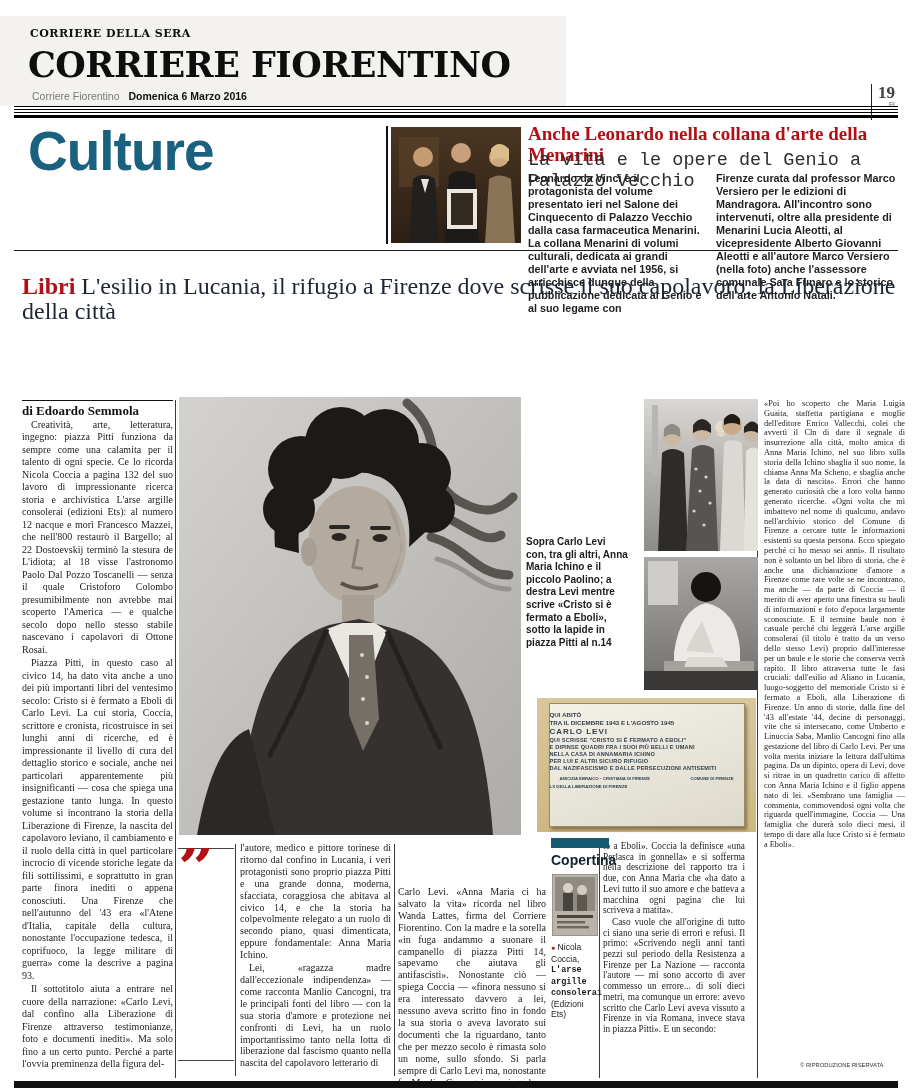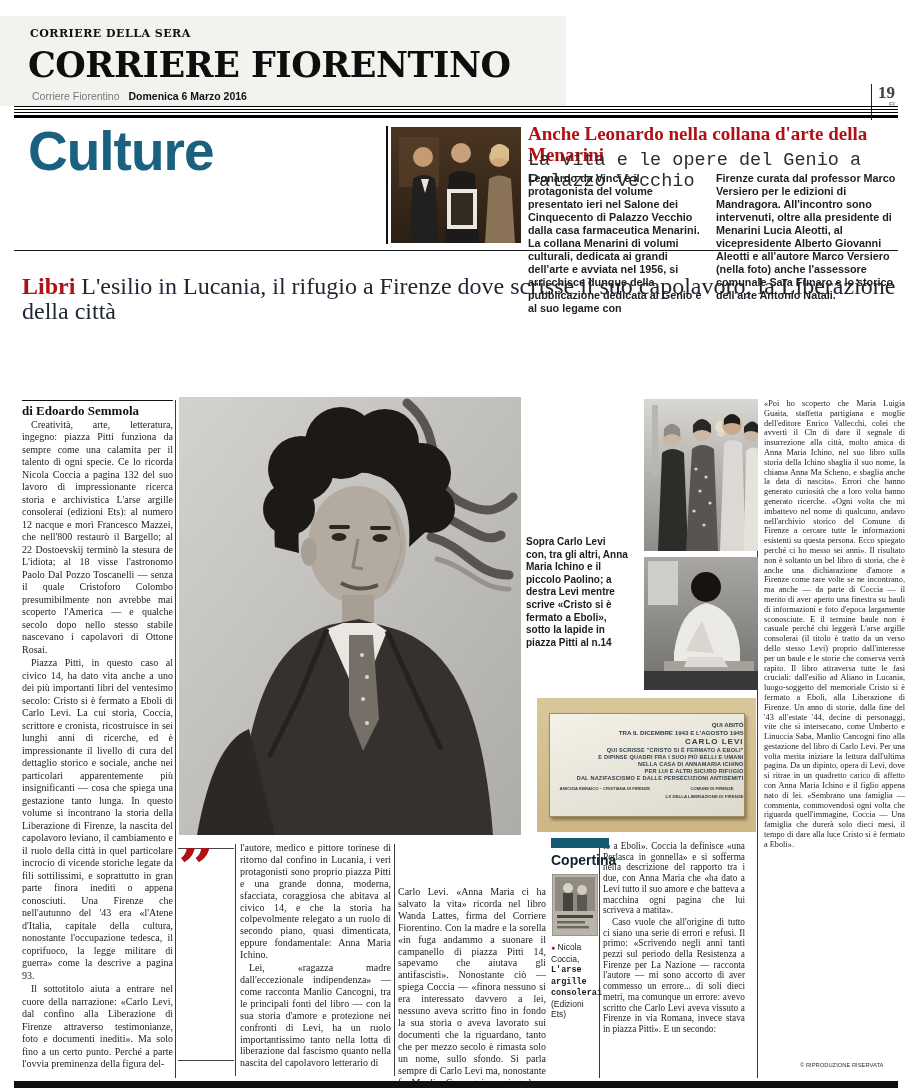--- a/index.html
+++ b/index.html
@@ -64,23 +64,23 @@
   .quote-text{margin-top:6px;font-size:10.5px;line-height:13.2px;color:#1c1c1e;}
 
   
   .photo{display:block;}
   .caption{left:526px;top:536px;width:102px;font-family:"Liberation Sans",sans-serif;
      font-weight:700;font-size:10px;line-height:12.6px;color:#1c1c1e;}
 
   
   .plaque-wall{left:537px;top:698px;width:219px;height:134px;background:linear-gradient(#d9c79b,#cdb784);
      display:flex;align-items:center;justify-content:center;}
-  .plaque{width:196px;height:104px;background:linear-gradient(160deg,#f4f1e8,#ddd9cc);
+  .plaque{width:196px;height:124px;background:linear-gradient(160deg,#f4f1e8,#ddd9cc);
      border:1px solid #9a8c66;box-shadow:2px 3px 3px rgba(60,40,10,.45);
-     color:#33424e;text-align:right;padding-top:7px;box-sizing:border-box;
+     color:#33424e;text-align:left;padding-top:7px;box-sizing:border-box;
      font-family:"Liberation Sans",sans-serif;font-weight:bold;}
   .plq-s{font-size:5.6px;line-height:7.2px;letter-spacing:.2px;}
   .plq-m{font-size:6.2px;line-height:8px;}
   .plq-name{font-size:8px;line-height:9.5px;letter-spacing:1px;}
   .plq-foot{display:flex;justify-content:space-between;padding:3px 10px 0 10px;
      font-size:4.2px;line-height:5px;}
   .plq-bottom{margin-top:3px;font-size:4.4px;}
 
   
   .cop-bar{left:551px;top:838px;width:58px;height:10px;background:#155a72;}

